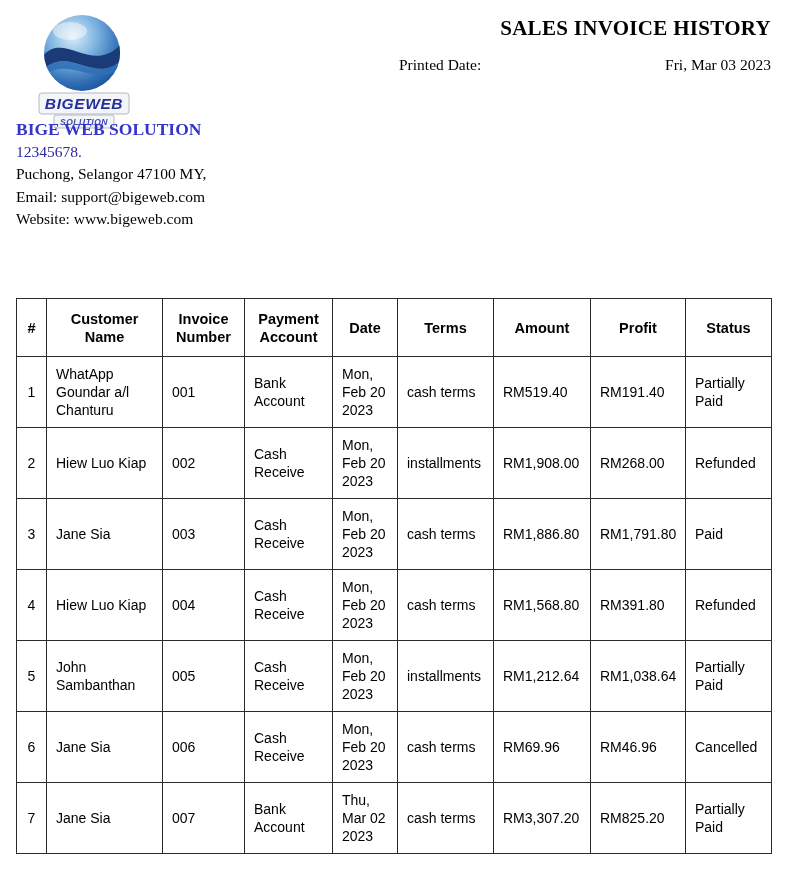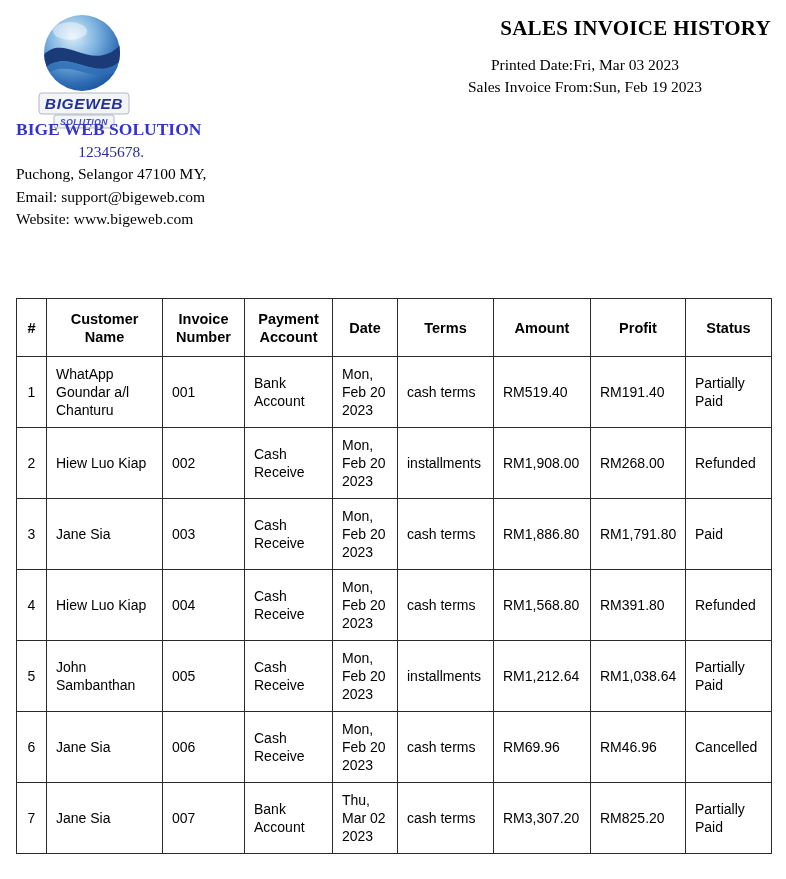--- a/index.html
+++ b/index.html
@@ -17,27 +17,27 @@
   
   .header-right {
     position:absolute; top:16px; right:15px; width:372px;margin-left:12px;
   }
   .report-title {
     font-size:21px; font-weight:bold; text-align:right;
     letter-spacing:0.3px; white-space:nowrap;
   }
   .meta-block { margin-top:13px; }
   .meta-row {
-    display:flex; justify-content:center;
+    display:flex; justify-content:space-between;
     font-size:15.5px; line-height:22px;
   }
   
   .company { position:absolute; left:16px; top:117px; font-size:15.5px; line-height:22.4px; }
   .company-name { font-size:17.5px; font-weight:bold; color:#3434cb; line-height:24px; }
-  .company-reg  { color:#2a2aa0;text-align:center; }
+  .company-reg  { color:#2a2aa0; }
   .tel-line .gap { display:inline-block; width:30px; }
   
   table.invoices {
     position:absolute; left:16px; top:298px;
     width:755px; table-layout:fixed; border-collapse:collapse;
     font-family:"Liberation Sans", sans-serif; font-size:14px;
   }
   table.invoices th, table.invoices td {
     border:1.5px solid #2a2a2a;
     vertical-align:middle;
@@ -86,24 +86,20 @@
       <text x="48" y="112" text-anchor="middle" font-family="Liberation Sans, sans-serif" font-size="8.5" font-weight="bold" font-style="italic" letter-spacing="0.5" fill="#3b49b0">SOLUTION</text>
     </svg>
   </div>
 
   <div class="header-right">
     <div class="report-title">SALES INVOICE HISTORY</div>
     <div class="meta-block">
       <div class="meta-row">
         <span>Printed Date:</span>
         <span>Fri, Mar 03 2023</span>
-      </div>
-      <div class="meta-row">
-        <span>Sales Invoice From:</span>
-        <span>Sun, Feb 19 2023</span>
       </div>
     </div>
   </div>
 
   <div class="company">
     <div class="company-name">BIGE WEB SOLUTION</div>
     <div class="company-reg">12345678.</div>
     <div>Puchong, Selangor 47100 MY,</div>
     <div>Email: support@bigeweb.com</div>
     <div>Website: www.bigeweb.com</div>

